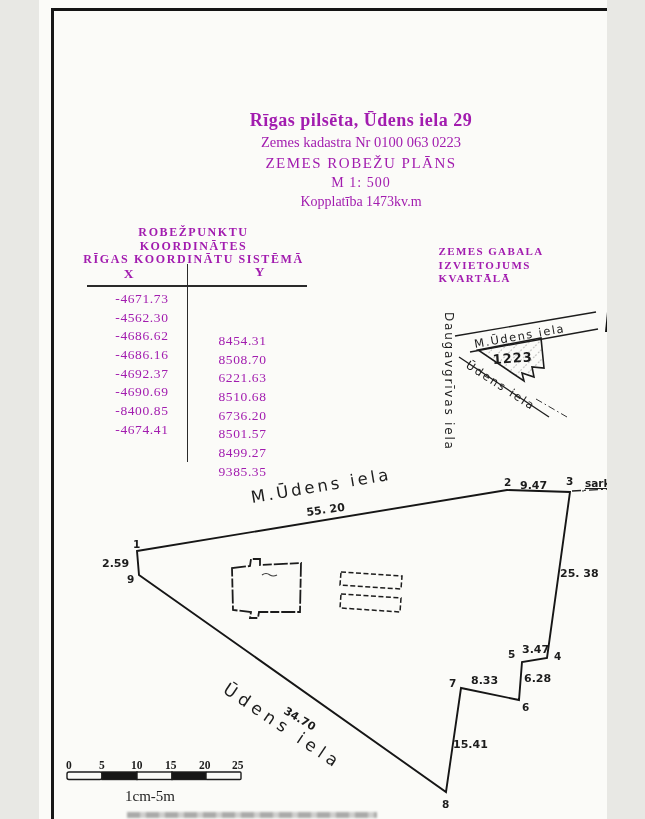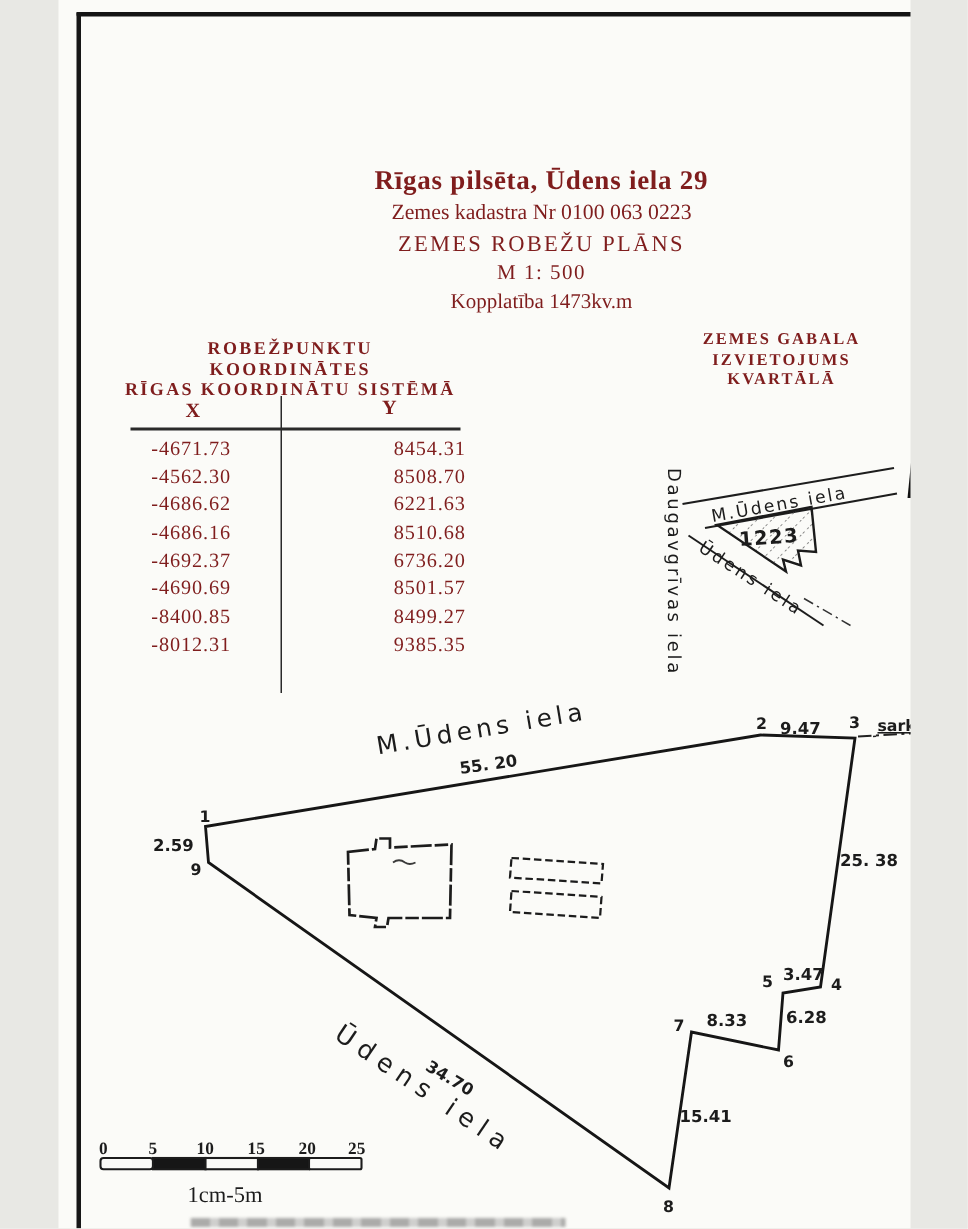--- a/index.html
+++ b/index.html
@@ -1,20 +1,20 @@
 <!DOCTYPE html>
 <html><head>
 <meta charset="utf-8">
 <style>
   html,body{margin:0;padding:0;background:#e8e8e4;}
   .page{
     position:relative; width:568px; height:819px; margin:0 auto;
     background:#fbfbf8; overflow:hidden;
     font-family:"Liberation Serif","DejaVu Serif",serif;
-    color:#7f1d1d;
+    color:#a21caf;
   }
   .abs{position:absolute;}
   
   .frame-top{left:12px;top:8px;width:626px;height:3px;background:#141414;border-radius:1px;}
   .frame-left{left:12px;top:8px;width:3px;height:811px;background:#171717;}
   .frame-right{left:634px;top:8px;width:4px;height:811px;background:#121212;}
   
   .titleblock{left:0;top:110px;width:645px;text-align:center;}
   .t1{font-size:18px;font-weight:bold;letter-spacing:.5px;}
   .t2{font-size:14.5px;margin-top:3px;}
@@ -22,24 +22,24 @@
   .t4{font-size:14px;margin-top:3px;letter-spacing:1px;}
   .t5{font-size:14px;margin-top:3px;}
   
   .tbl-head{left:44px;top:226px;width:222px;text-align:center;
     font-size:12px;font-weight:bold;letter-spacing:1.6px;line-height:13.5px;}
   .colhead{font-size:13.5px;font-weight:bold;text-align:center;width:60px;}
   .rule-h{left:48px;top:285px;width:220px;height:1.6px;background:#2a2a2a;}
   .rule-v{left:148px;top:264px;width:1.6px;height:198px;background:#2a2a2a;}
   .tbl-rows{left:48px;top:290px;width:224px;}
   .trow{display:flex;height:18.7px;line-height:18.7px;font-size:13.5px;letter-spacing:.6px;}
-  .cx{width:82px;text-align:center;}
-  .cy{width:92px;margin-left:50px;text-align:right;}
+  .cx{width:82px;text-align:right;}
+  .cy{width:92px;margin-left:50px;text-align:left;margin-top:42px;}
   
-  .loc-head{left:400px;top:220px;width:165px;text-align:center;
+  .loc-head{left:400px;top:245px;width:165px;text-align:left;
     font-size:11px;font-weight:bold;letter-spacing:1.4px;line-height:13.5px;}
   svg text{fill:#1c1c1c;}
   .plan-num{font-family:"DejaVu Sans","Liberation Sans",sans-serif;font-size:11px;font-weight:bold;}
   .plan-pt{font-family:"DejaVu Sans","Liberation Sans",sans-serif;font-size:10.5px;font-weight:bold;}
   .street{font-family:"DejaVu Sans","Liberation Sans",sans-serif;}
   .smudge{left:88px;top:812px;width:250px;height:6px;opacity:.45;filter:blur(1px);
     background:repeating-linear-gradient(90deg,#4a4a4a 0 13px,#9a9a9a 13px 19px);}
 </style>
 </head>
 <body>
@@ -89,21 +89,21 @@
       </div>
     <div class="trow">
         <span class="cx">-4690.69</span>
         <span class="cy">8501.57</span>
       </div>
     <div class="trow">
         <span class="cx">-8400.85</span>
         <span class="cy">8499.27</span>
       </div>
     <div class="trow">
-        <span class="cx">-8012.31</span>
+        <span class="cx">-4674.41</span>
         <span class="cy">9385.35</span>
       </div>
   </div>
 
   <div class="abs loc-head">
     <div>ZEMES GABALA</div>
     <div>IZVIETOJUMS KVARTĀLĀ</div>
   </div>
 
   <svg class="abs" style="left:390px;top:280px;" width="255" height="210" viewBox="390 280 255 210">

